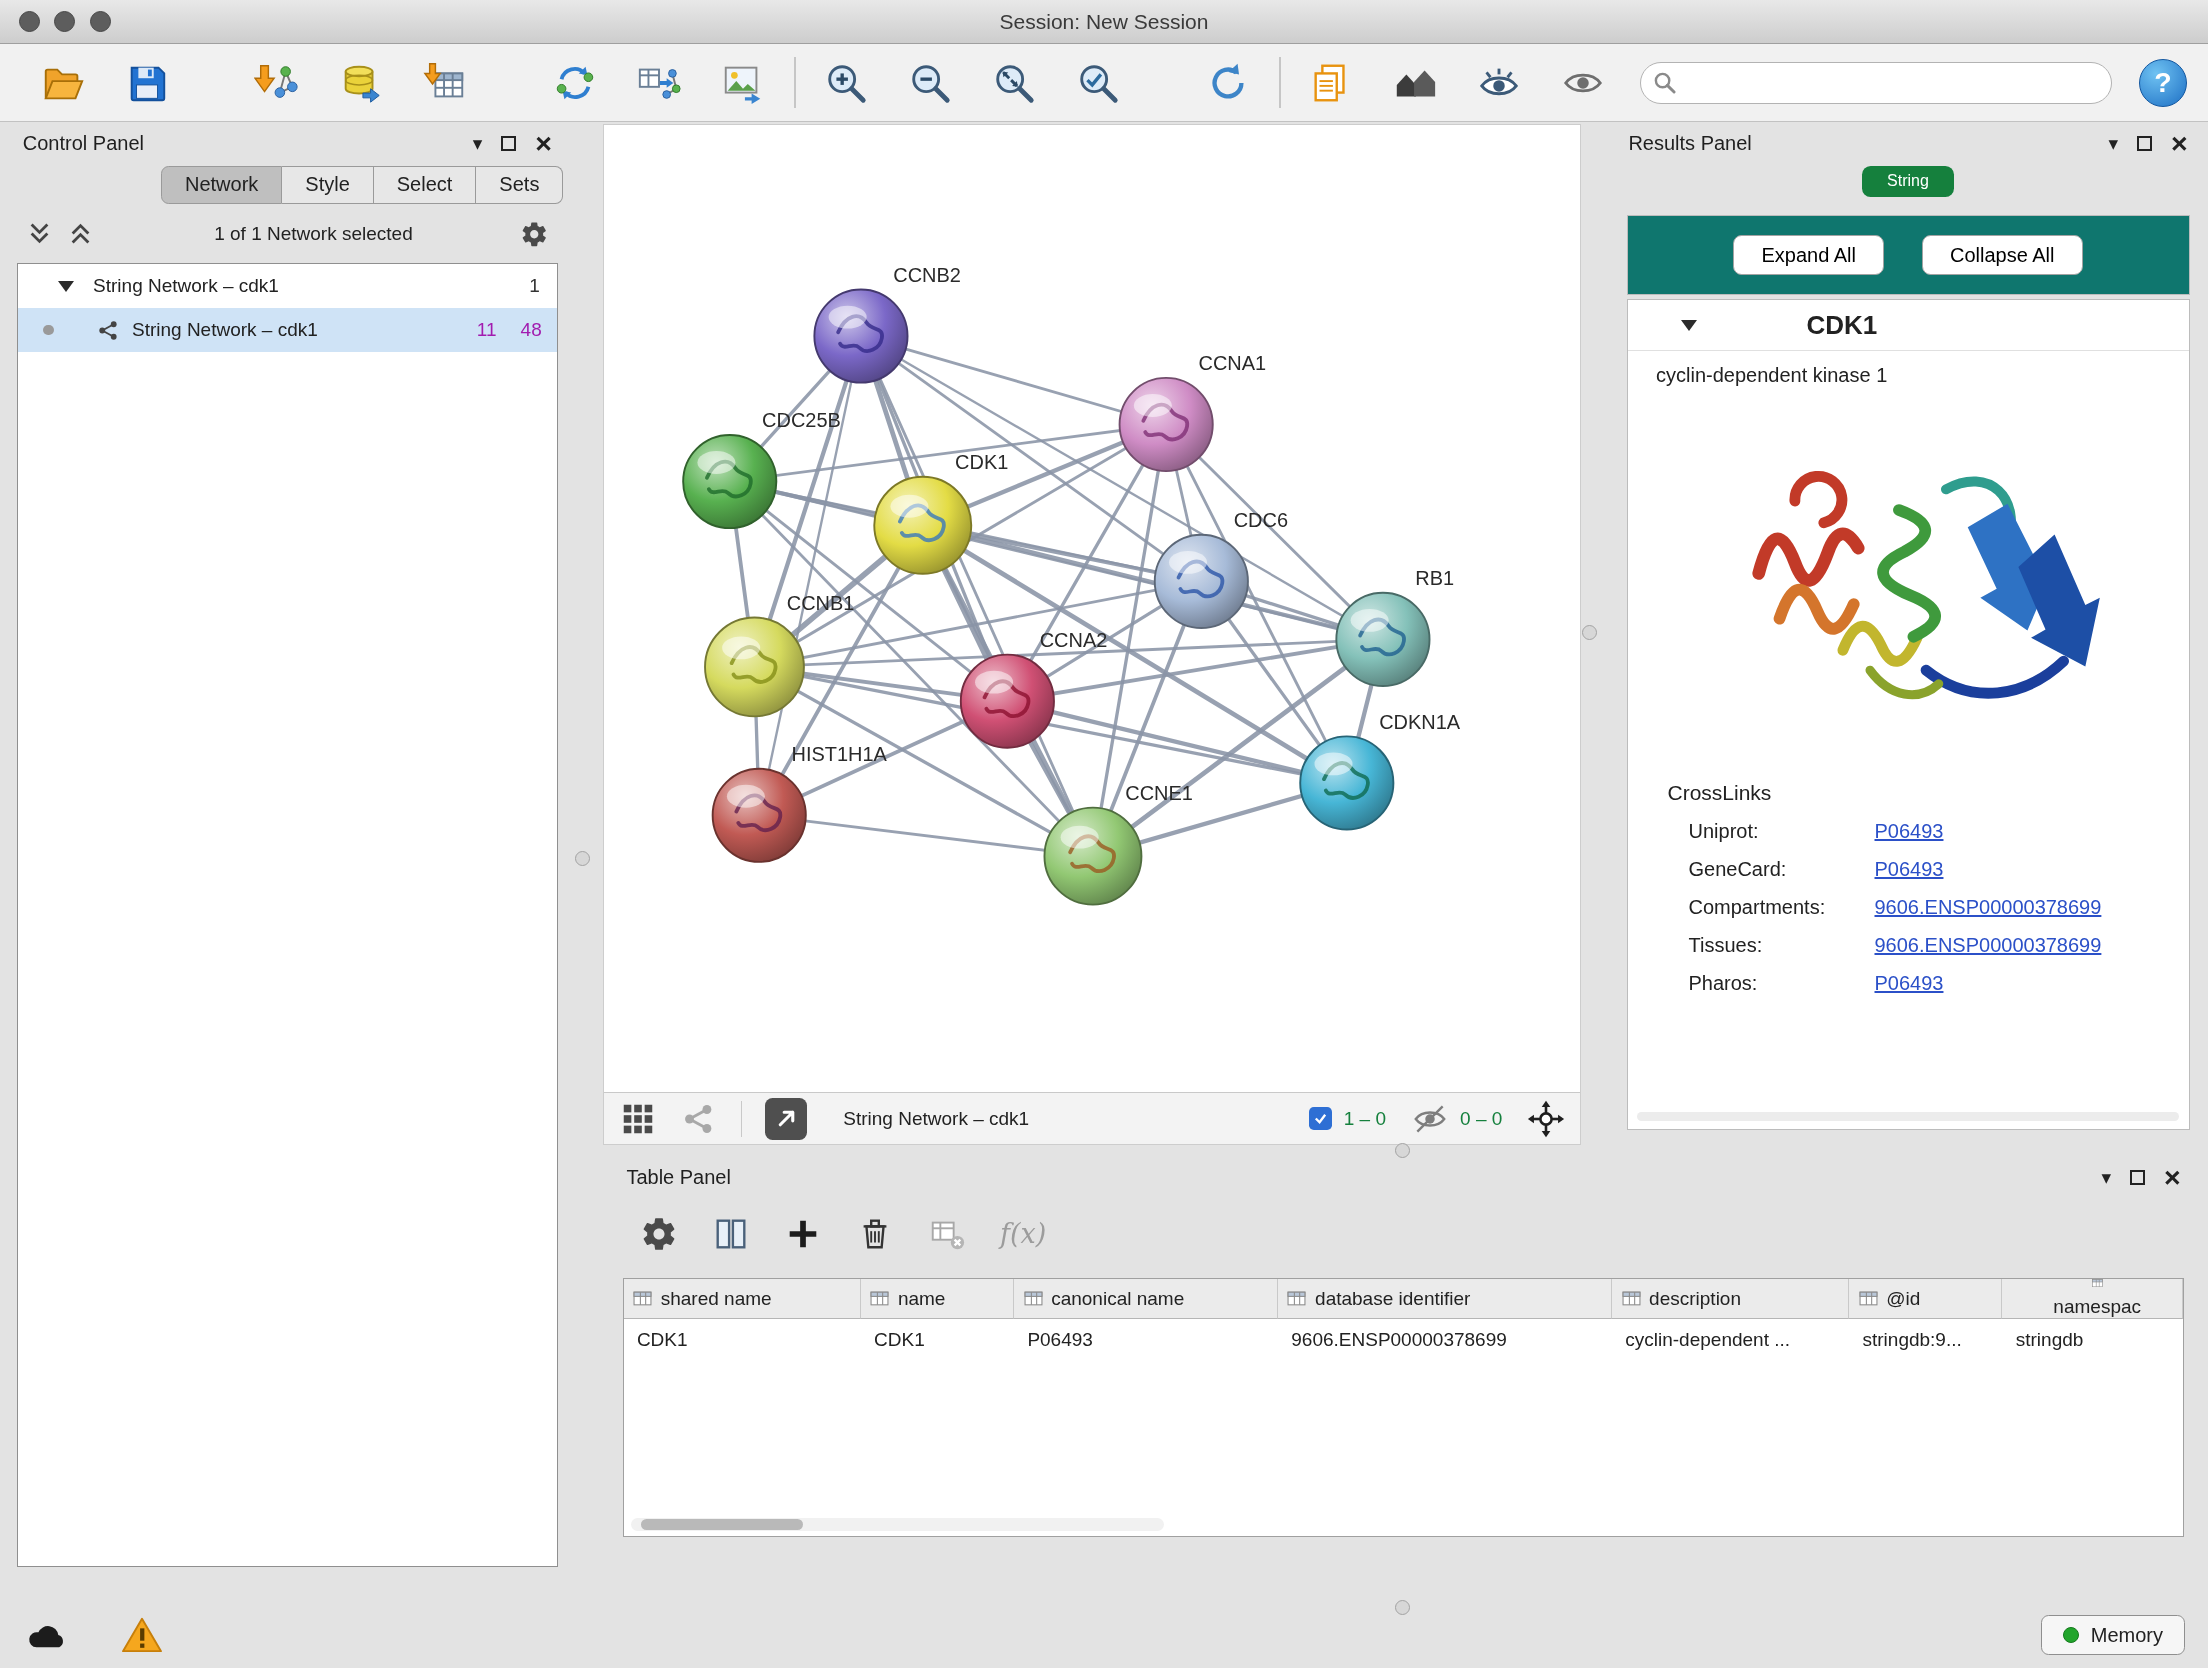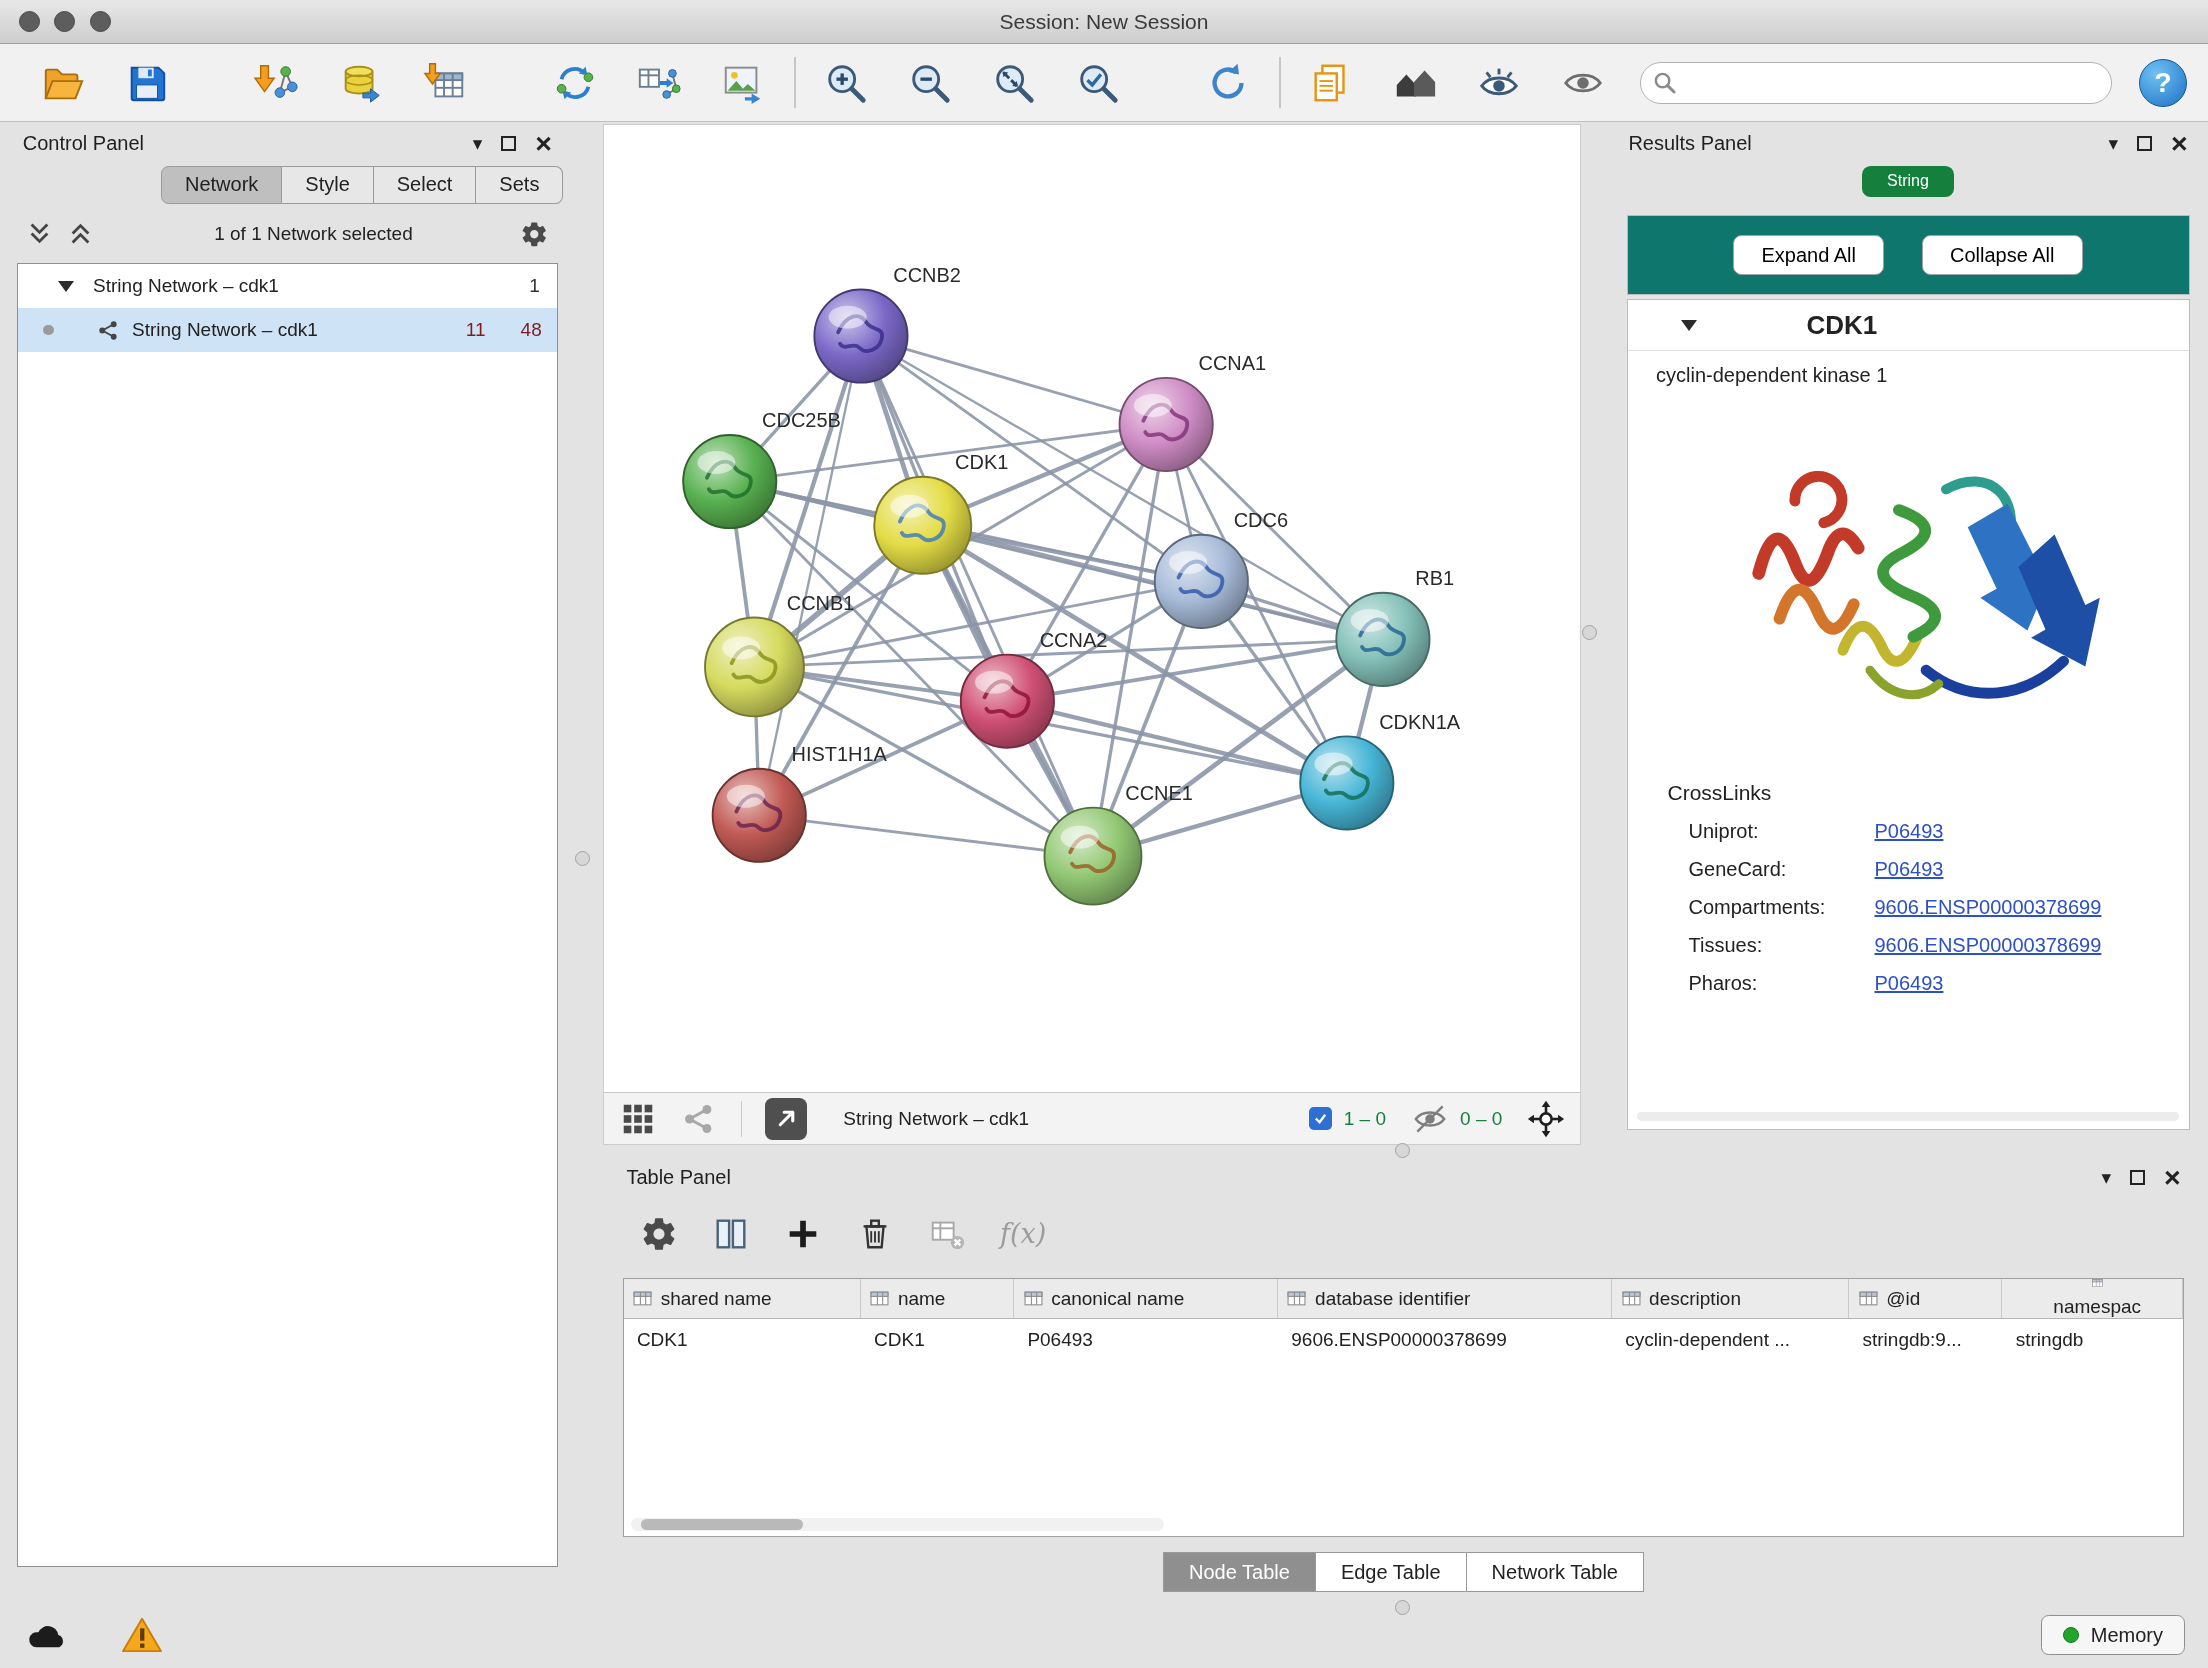--- a/index.html
+++ b/index.html
@@ -55,21 +55,21 @@
   .gear24 { width:28.5px; height:28.5px; }
   .cp-tree { position:absolute; top:139px; left:5.7px; right:5.7px; bottom:5.7px; background:#fff; border:1px solid #8f8f8f; }
   .tree-row { display:flex; align-items:center; height:44px; font-size:19px; }
   .tree-row.root { padding-left:40px; }
   .tree-row.selected { background:#cfe3f6; }
   .disclosure { width:0; height:0; border-left:8.6px solid transparent; border-right:8.6px solid transparent;
     border-top:11.4px solid #2b2b2b; margin-right:19px; }
   .sel-dot { width:10.5px; height:10.5px; border-radius:50%; background:#9a9a9a; margin:0 0 0 25px; }
   .tree-ic { width:25px; height:25px; margin:0 11.4px 0 42px; }
   .tree-count { margin-left:auto; padding-right:17px; color:#333; }
-  .tree-nums { margin-left:auto; display:flex; gap:35px; padding-right:15px; color:#7f1d1d; }
+  .tree-nums { margin-left:auto; display:flex; gap:24px; padding-right:15px; color:#a21caf; }
 
   
   .network-area { position:absolute; left:603px; top:124px; width:978px; height:1021px; background:#fff; border:1px solid #cdcdcd; }
   .net-canvas { position:absolute; left:0; top:0; width:976px; height:966px; background:#fff; }
   .net-toolbar { position:absolute; left:0; bottom:0; width:976px; height:52px; background:#f3f3f3;
     border-top:1px solid #c9c9c9; display:flex; align-items:center; padding:0 15px; gap:23px; }
   .nt-ic { width:38px; height:38px; }
   .nt-sep { width:1px; height:36px; background:#c9c9c9; }
   .birdseye-btn { width:42px; height:42px; background:#4f4f4f; border-radius:7.6px; display:flex; align-items:center; justify-content:center; }
   .net-title { font-size:19px; color:#222; margin-left:13.3px; }
@@ -739,25 +739,20 @@
           <div class="td" style="width: 338px;">9606.ENSP00000378699</div>
           <div class="td" style="width: 240px;">cyclin-dependent ...</div>
           <div class="td" style="width: 155px;">stringdb:9...</div>
           <div class="td" style="width: 183px;">stringdb</div>
         </div>
       </div>
     <div class="tbl-hscroll">
         <span class="tbl-thumb"></span>
       </div>
   </div>
-  <div class="tp-tabs">
-    <span class="tbl-tab selected">Node Table</span>
-    <span class="tbl-tab">Edge Table</span>
-    <span class="tbl-tab">Network Table</span>
-  </div>
 </div>
 
 <div class="splitter-dot" style="left:575px; top:851px;"></div>
 <div class="splitter-dot" style="left:1582px; top:625px;"></div>
 <div class="splitter-dot" style="left:1395px; top:1143px;"></div>
 <div class="splitter-dot" style="left:1395px; top:1600px;"></div>
 
 <div class="statusbar">
   <svg width="46" height="34" viewBox="0 0 48 36">
     <path d="M14 31 a8 8 0 1 1 2 -15.8 A11 11 0 0 1 37 18 a7 7 0 0 1 1 13 Z" fill="#1c1c1c"></path>

